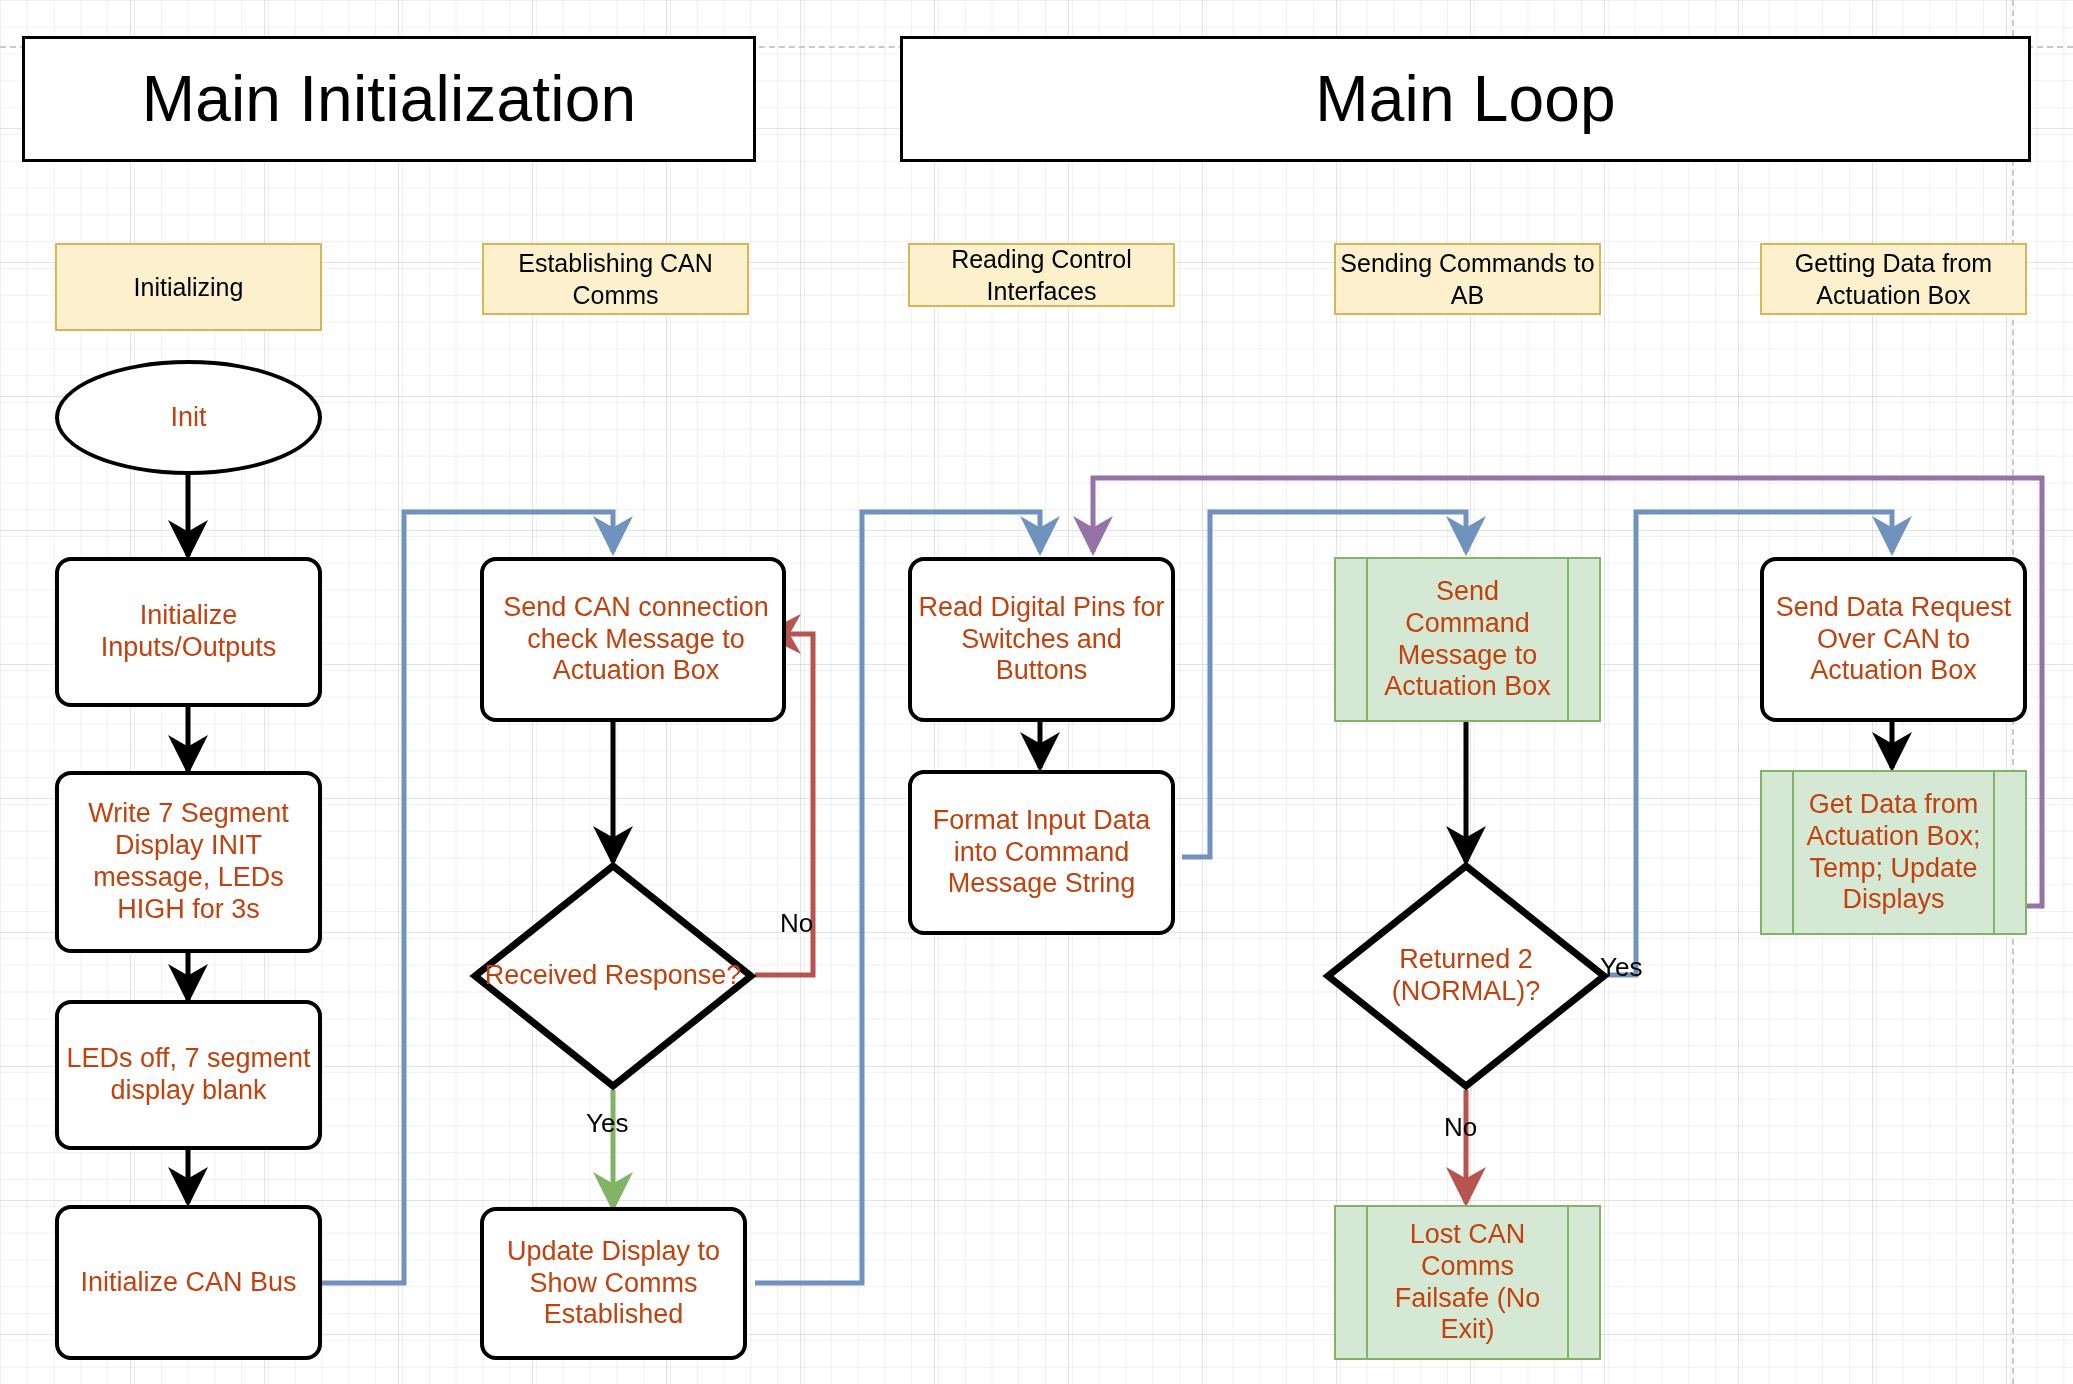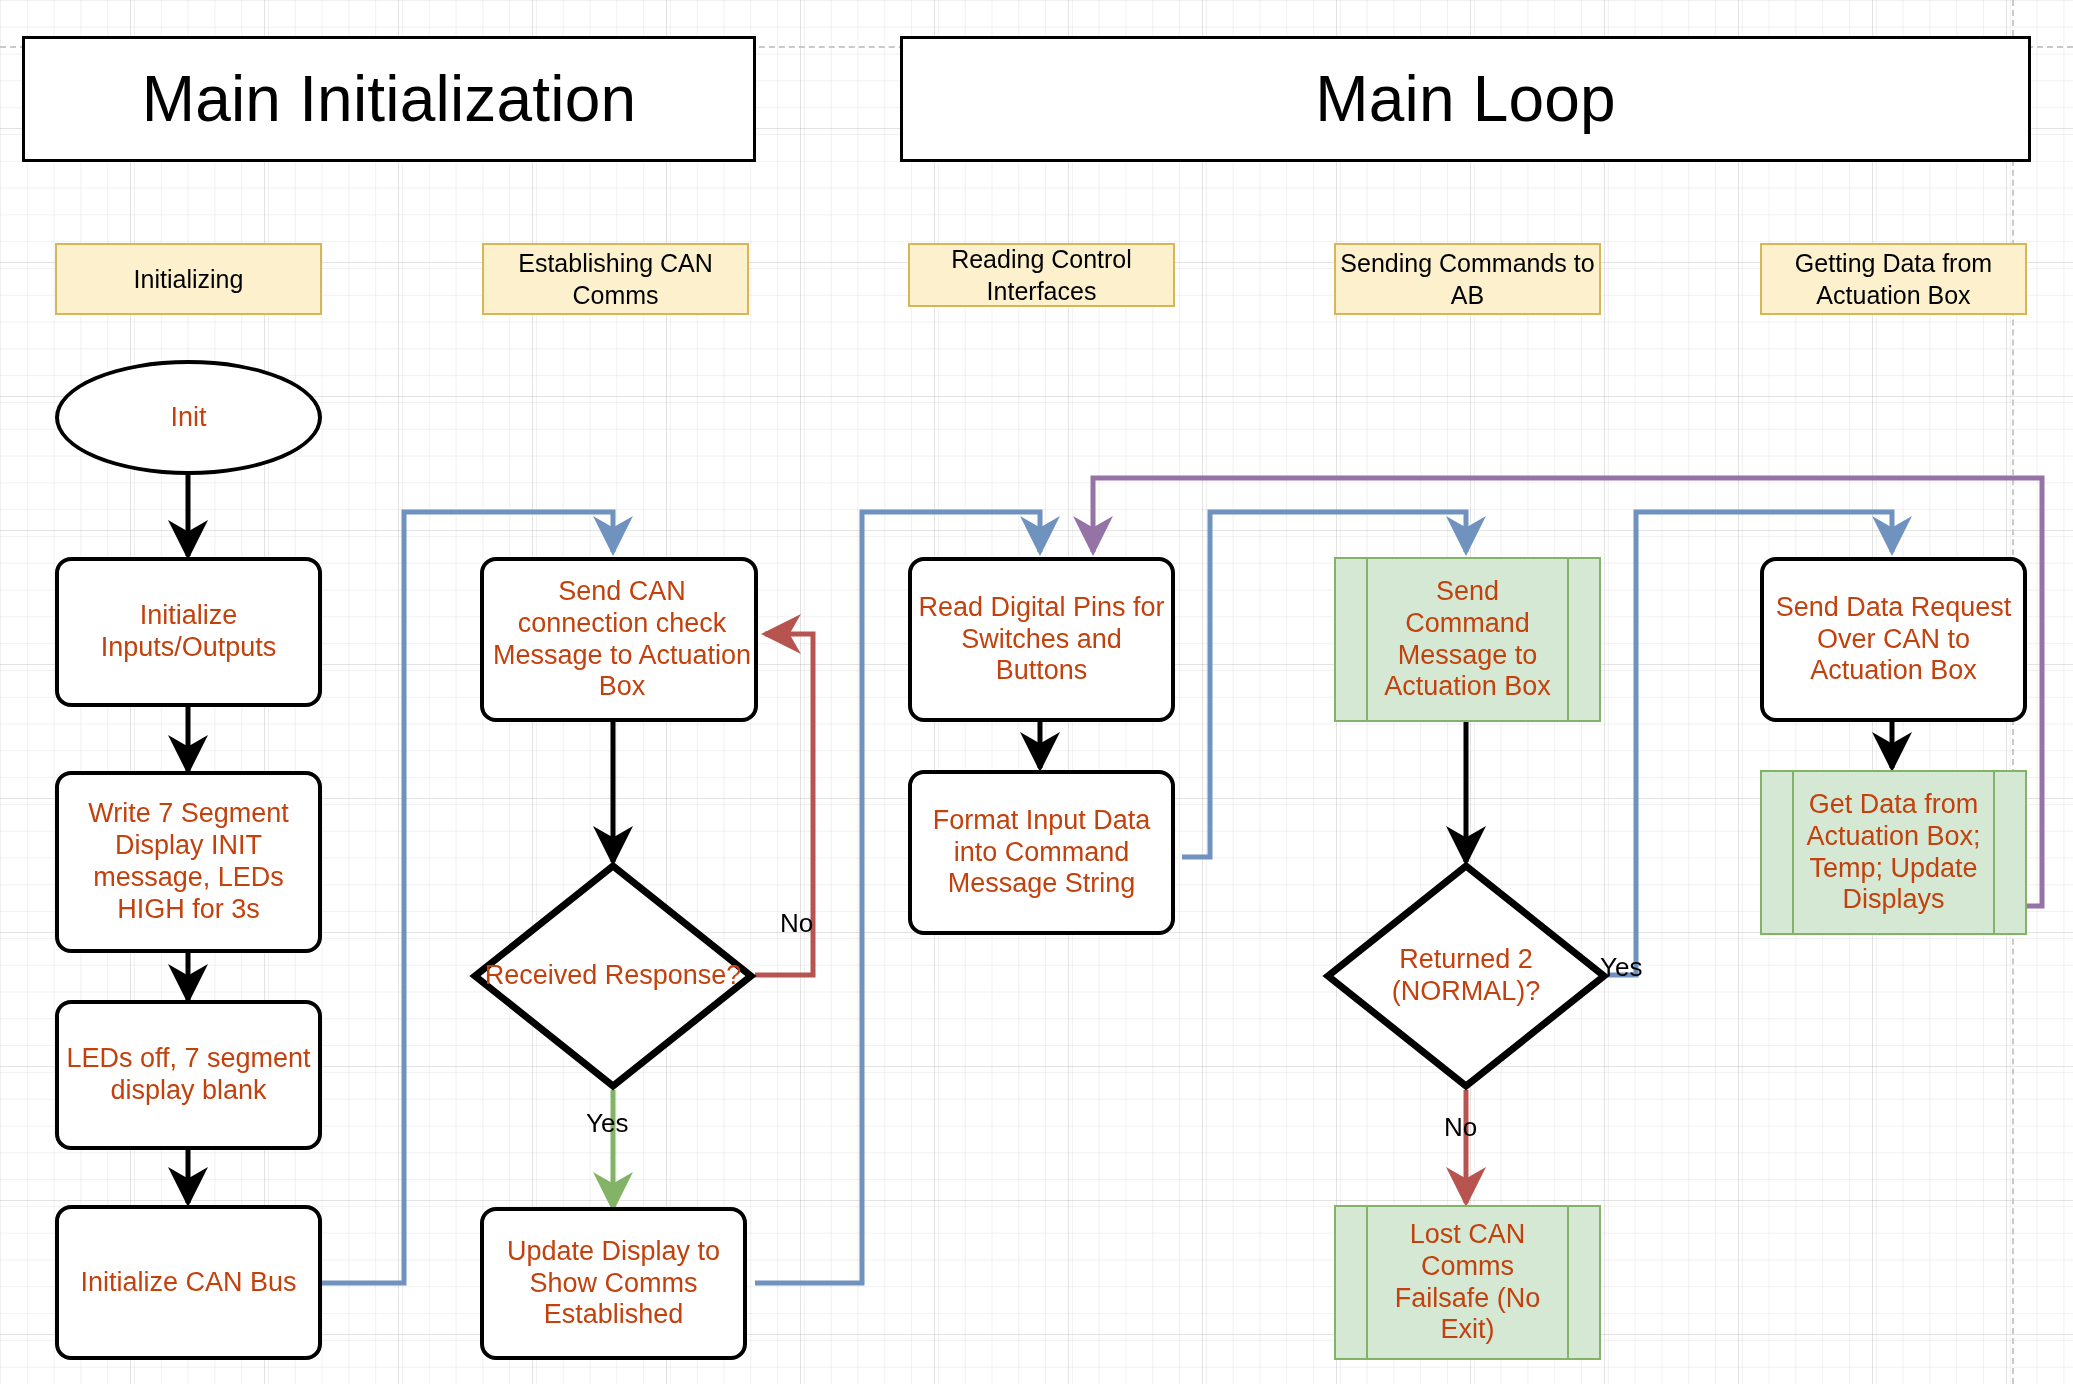--- a/index.html
+++ b/index.html
@@ -170,21 +170,21 @@
     <path d="M2023,906 L2042,906 L2042,478 L1093,478 L1093,552" stroke="#9673a6" stroke-width="5" fill="none" marker-end="url(#apurple)"></path>
   </svg>
 
   <div class="title-box" style="left:22px;top:36px;width:728px;height:120px;">
     <span>Main Initialization</span>
   </div>
   <div class="title-box" style="left:900px;top:36px;width:1125px;height:120px;">
     <span>Main Loop</span>
   </div>
 
-  <div class="ylabel" style="left:55px;top:243px;width:267px;height:72px;">
+  <div class="ylabel" style="left:55px;top:243px;width:267px;height:88px;">
     <span>Initializing</span>
   </div>
   <div class="ylabel" style="left:482px;top:243px;width:267px;height:72px;">
     <span>Establishing CAN Comms</span>
   </div>
   <div class="ylabel" style="left:908px;top:243px;width:267px;height:64px;">
     <span>Reading Control Interfaces</span>
   </div>
   <div class="ylabel" style="left:1334px;top:243px;width:267px;height:72px;">
     <span>Sending Commands to AB</span>
@@ -206,21 +206,21 @@
   </div>
 
   <div class="node proc" style="left:55px;top:1000px;width:267px;height:150px;">
     <span>LEDs off, 7 segment display blank</span>
   </div>
 
   <div class="node proc" style="left:55px;top:1205px;width:267px;height:155px;">
     <span>Initialize CAN Bus</span>
   </div>
 
-  <div class="node proc" style="left:480px;top:557px;width:278px;height:165px;padding-left:6px;">
+  <div class="node proc" style="left:480px;top:557px;width:306px;height:165px;padding-left:6px;">
     <span>Send CAN connection check Message to Actuation Box</span>
   </div>
 
   <div class="node proc" style="left:480px;top:1207px;width:267px;height:153px;">
     <span>Update Display to Show Comms Established</span>
   </div>
 
   <div class="node diamond" style="left:471px;top:862px;width:284px;height:228px;">
     <svg class="dshape" width="284" height="228" viewBox="0 0 284 228" preserveAspectRatio="none">
       <polygon points="142,4 280,114 142,224 4,114" fill="#ffffff" stroke="#000000" stroke-width="7"></polygon>

